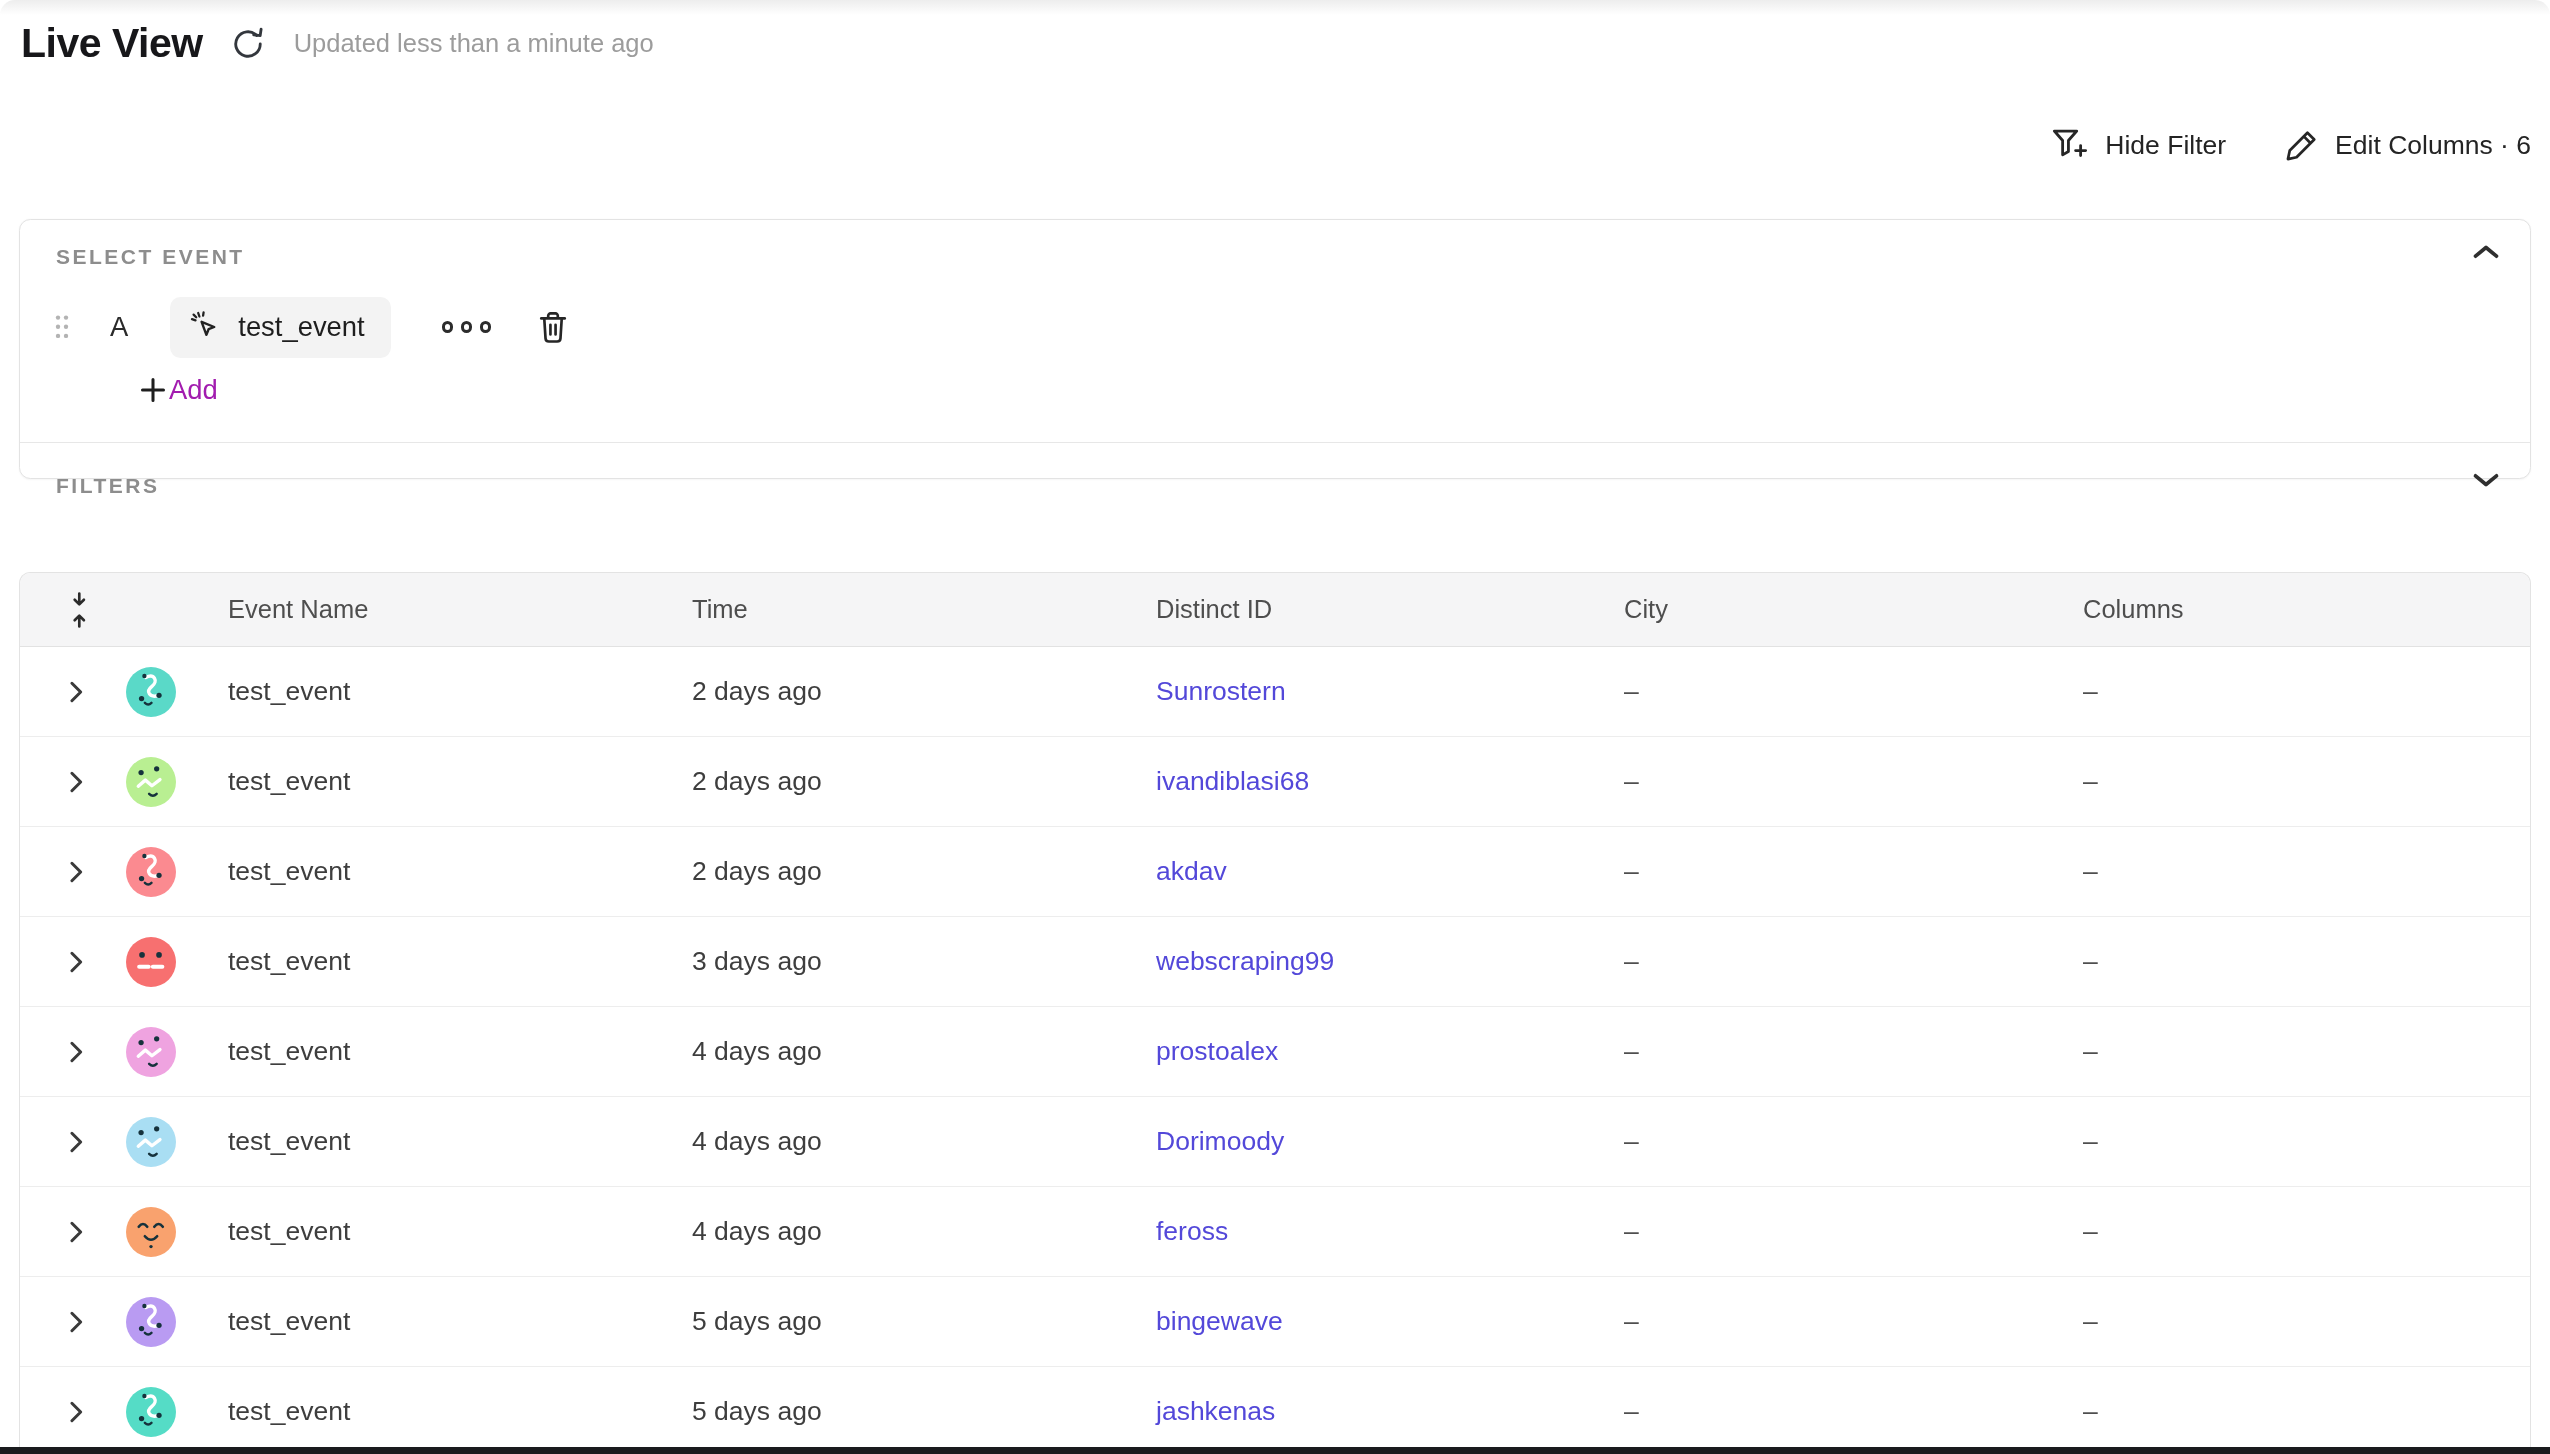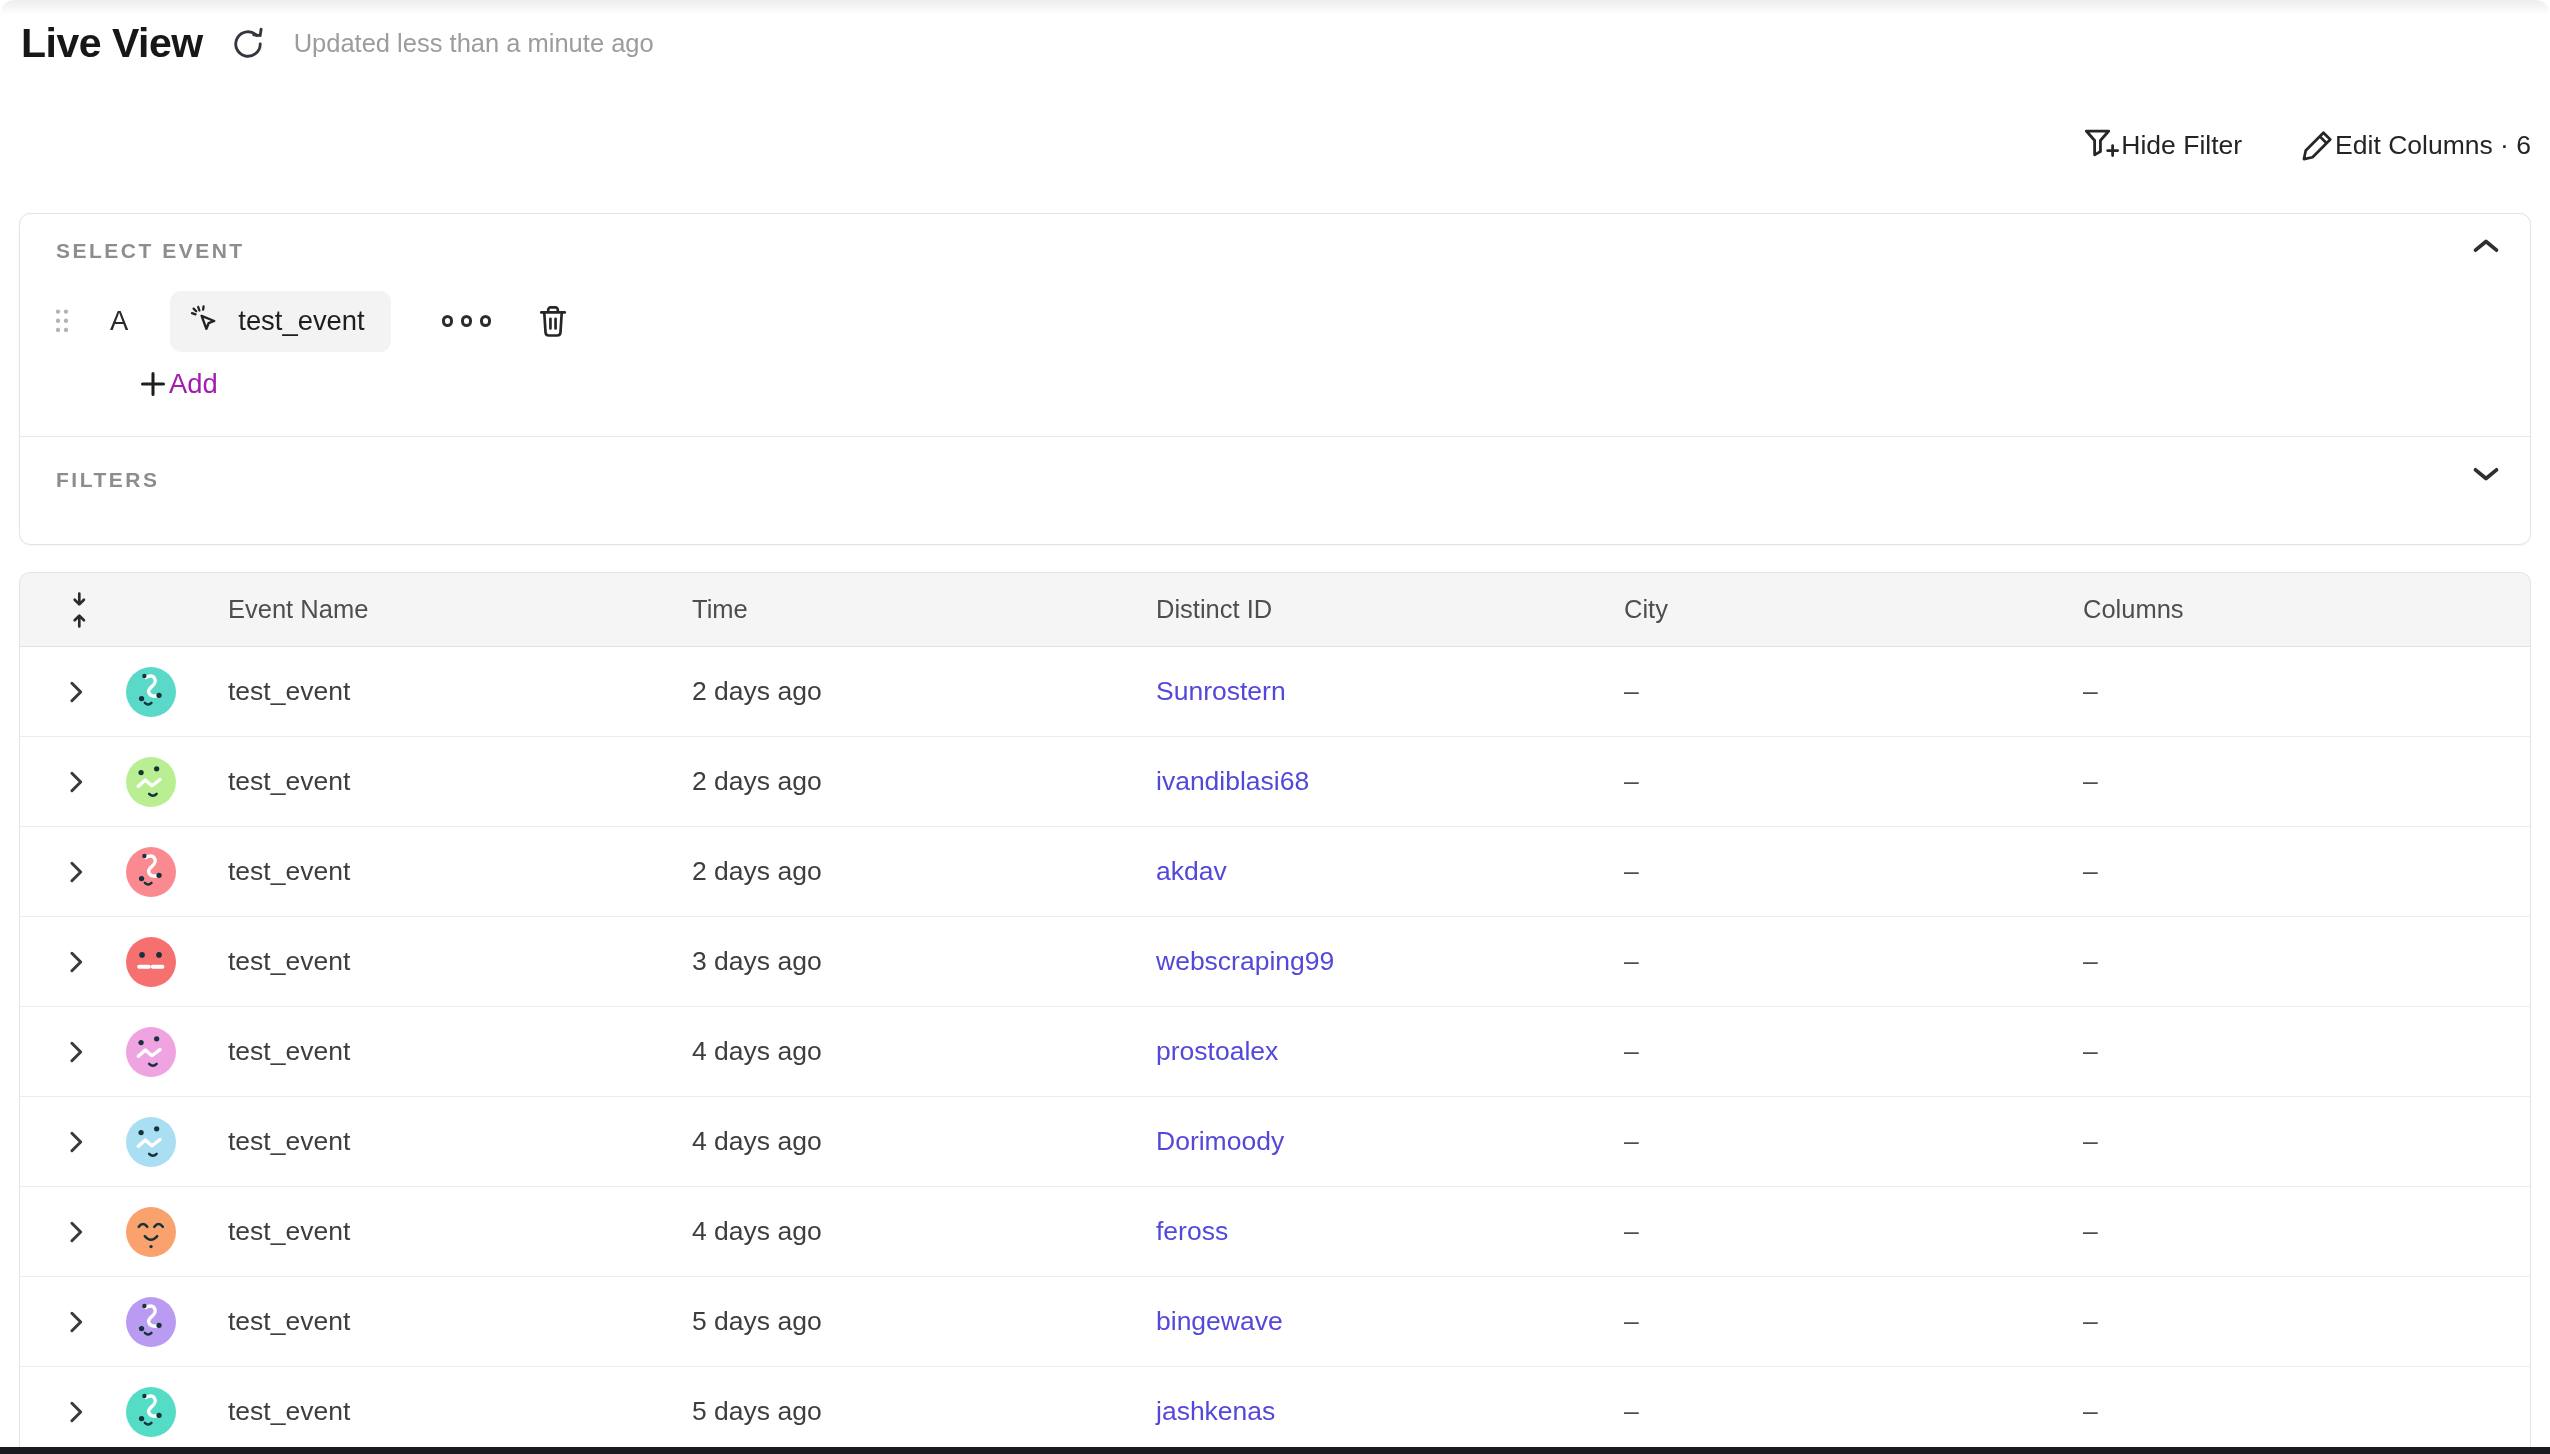--- a/index.html
+++ b/index.html
@@ -29,42 +29,42 @@
   }
   .icon-btn { background: none; border: none; padding: 0; cursor: pointer; display: flex; align-items: center; }
   .updated-text { font-size: 25.5px; color: #9c9c9c; }
 
   
   .toolbar {
     position: absolute; top: 114px; right: 19px;
     display: flex; align-items: center; gap: 59px; height: 62px;
   }
   .tool-btn {
-    display: flex; align-items: center; 
+    display: flex; align-items: center; gap: 16px;
     background: none; border: none; padding: 0; cursor: pointer;
     font-family: inherit; font-size: 26.5px; color: #242424; font-weight: 500;
   }
   .search-box {
     width: 278px; height: 61px;
     background: #f4f4f4; border-radius: 11.4px;
     display: flex; align-items: center; gap: 14px; padding: 0 19px;
   }
   .search-box input {
     border: none; background: transparent; outline: none;
     font-family: inherit; font-size: 25.5px; color: #333; width: 100%;
   }
   .search-box input::placeholder { color: #9e9e9e; }
 
   
   .card {
     position: absolute; left: 19px; width: 2512px;
     background: #fff; border: 0.9px solid #e3e3e3; border-radius: 11.4px;
     box-shadow: 0 0.9px 1.9px rgba(0,0,0,0.04);
   }
-  .query-card { top: 213px; height: 332px; padding-left: 16px; }
+  .query-card { top: 219px; height: 260px; padding-left: 16px; }
   .section-label {
     position: absolute; left: 36px;
     font-size: 21px; font-weight: 600; letter-spacing: 2.5px;
     color: #8d8d8d;
   }
   .select-event-label { top: 24.6px; }
   .filters-label { top: 254px; text-align: center; }
   .section-chevron { position: absolute; right: 30px; }
   .chev-up { top: 23px; }
   .chev-down { top: 252px; }

